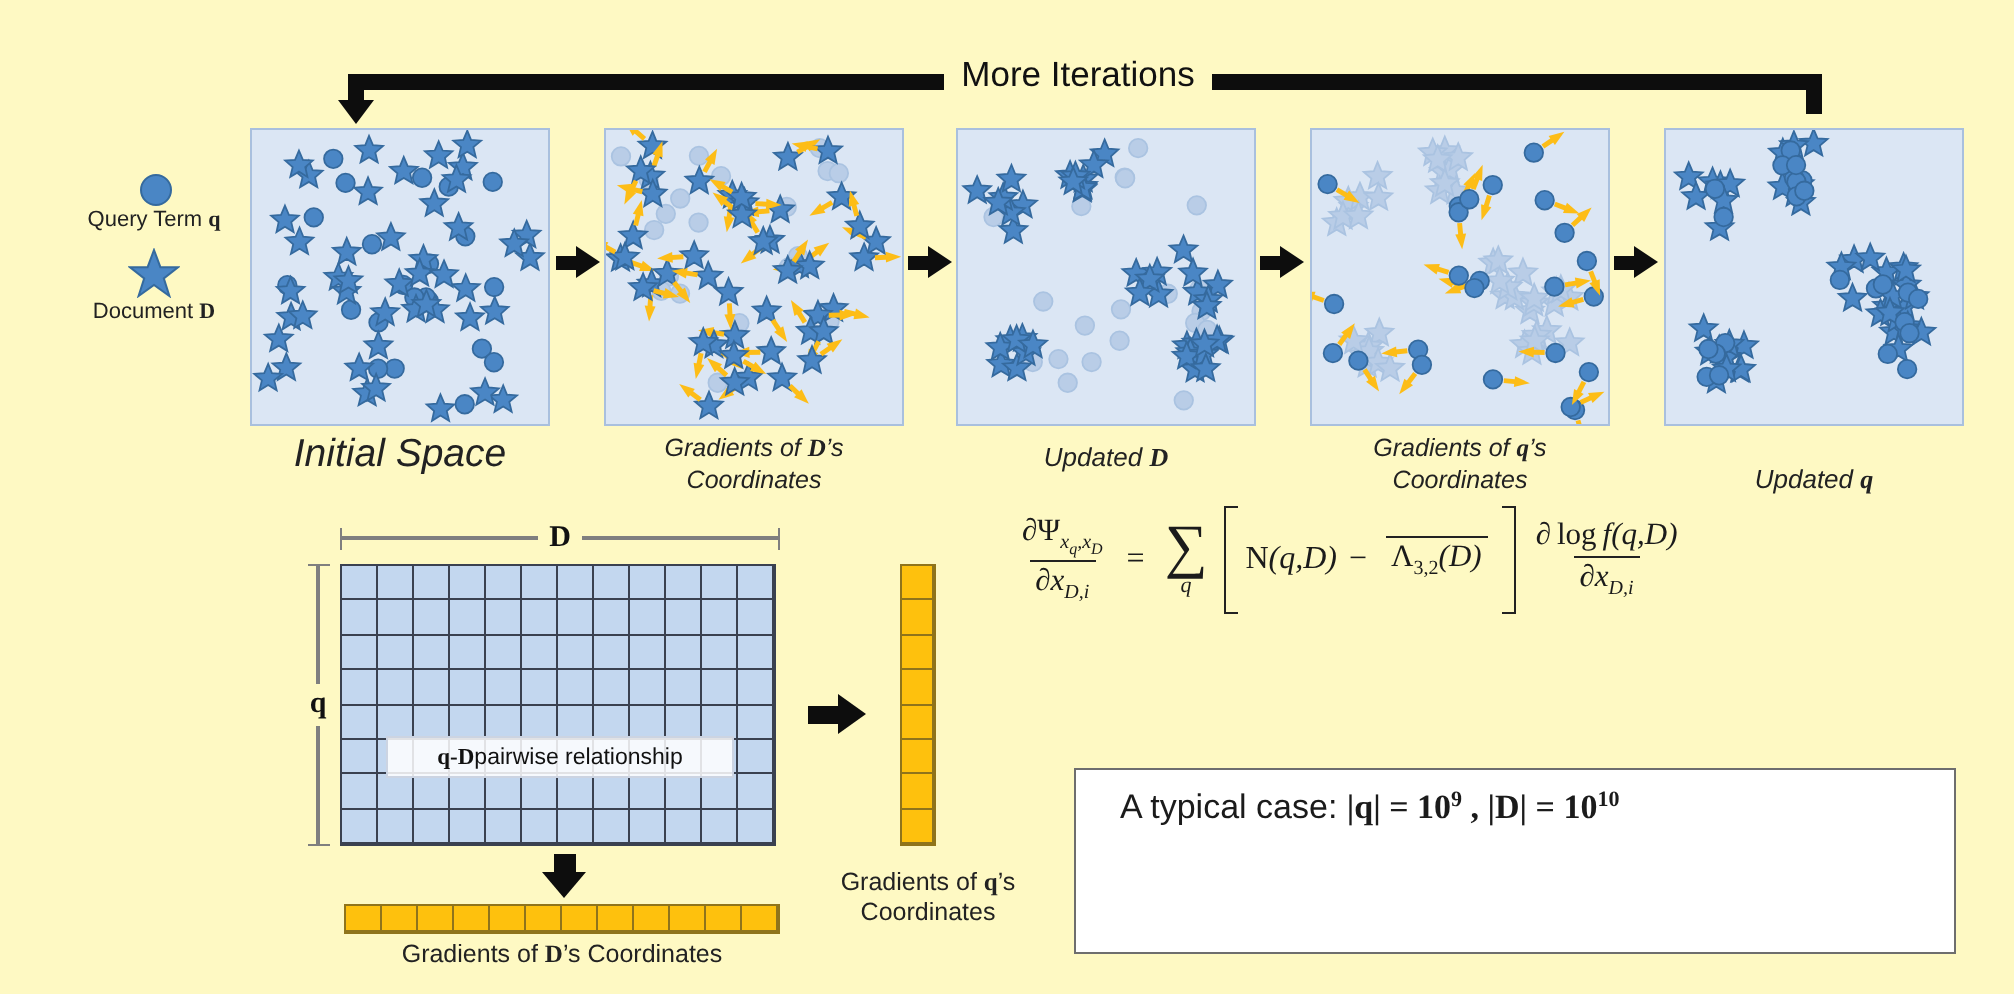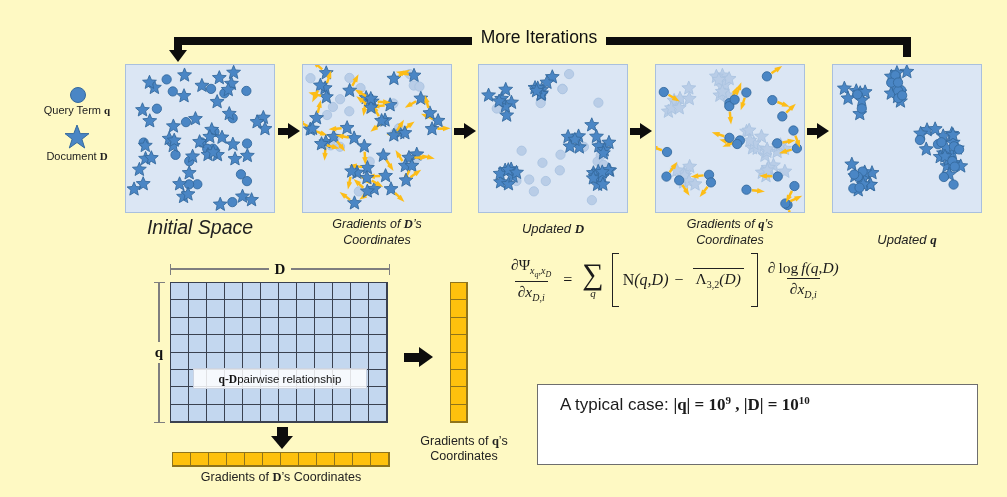--- a/index.html
+++ b/index.html
@@ -807,19 +807,19 @@
       <span class="den"><span class="rm">Λ</span><span class="sub rm">3,2</span><span class="it">(D)</span></span>
     </span>
     <span class="brk brk-r"></span>
     <span class="frac">
       <span class="num"><span class="rm">∂</span><span class="rm" style="margin:0 3px;">log</span><span class="it">f(q,D)</span></span>
       <span class="den"><span class="it">∂x</span><span class="sub it">D,i</span></span>
     </span>
   </div>
 
 
-  <div class="typical-box" style="left:537px;top:384px;width:441px;height:81px;">
+  <div class="typical-box" style="left:537px;top:384px;width:441px;height:93px;">
     <div class="tb-line1">
       <span>A typical case: </span><span class="tb-math">|q| = 10</span><span class="tb-math tb-sup">9</span><span class="tb-math"> , </span><span class="tb-math">|D| = 10</span><span class="tb-math tb-sup">10</span>
     </div>
   </div>
 
 </div>
 
 </body></html>

